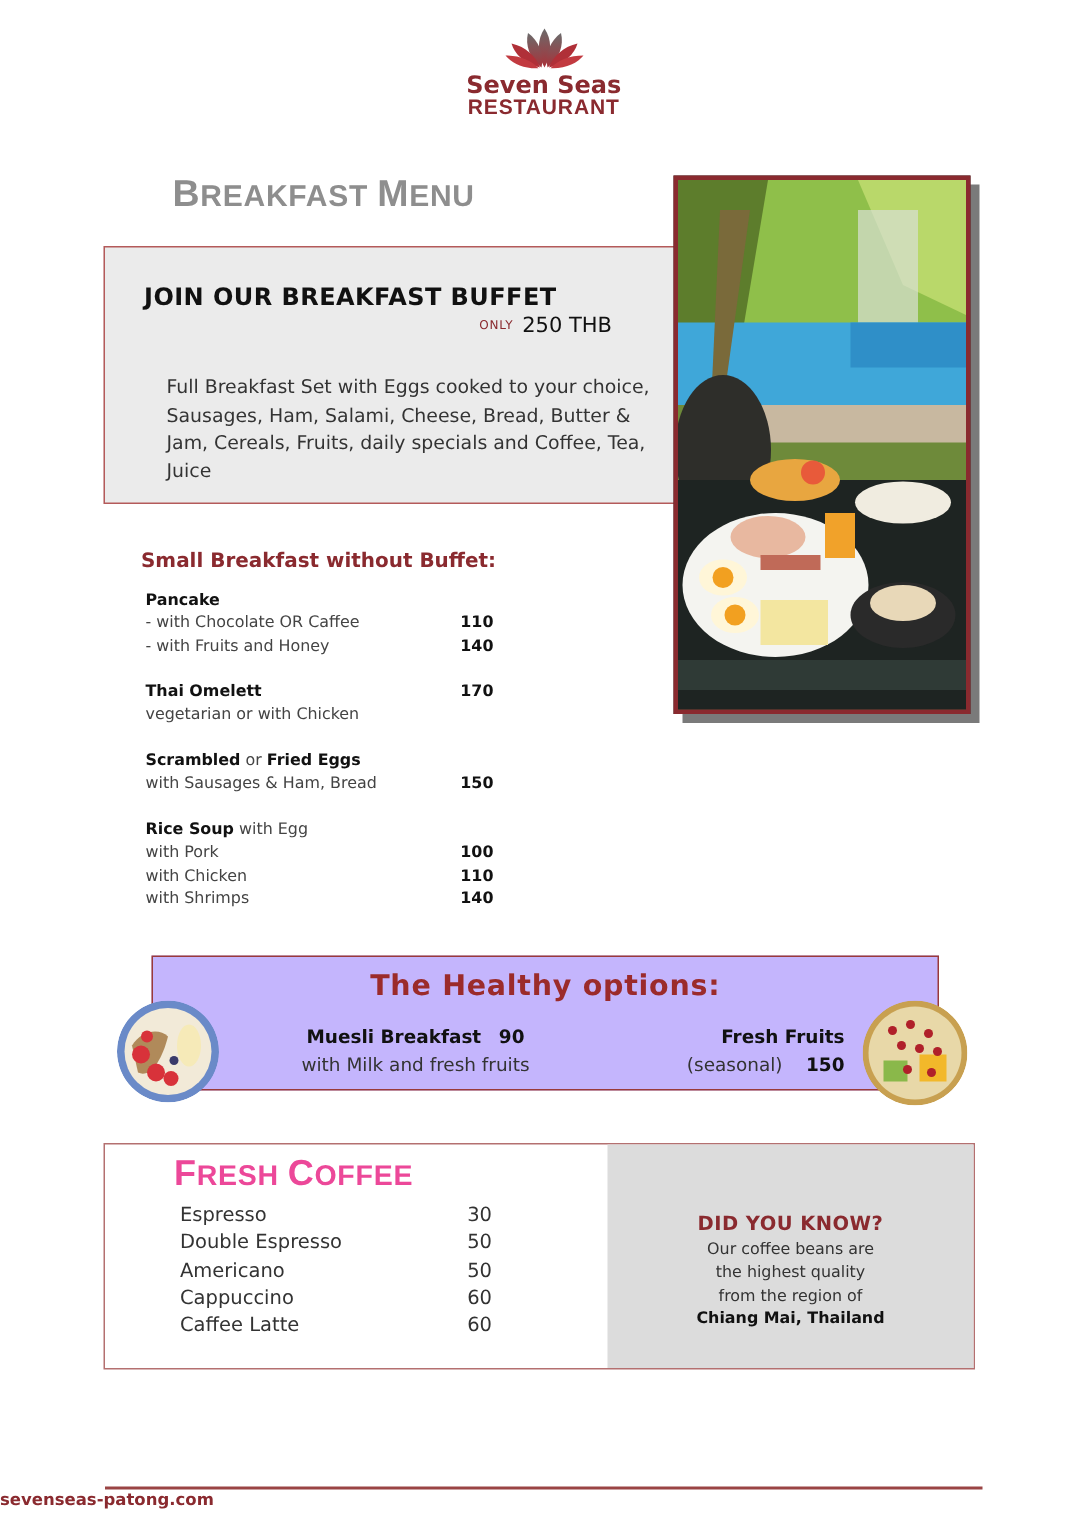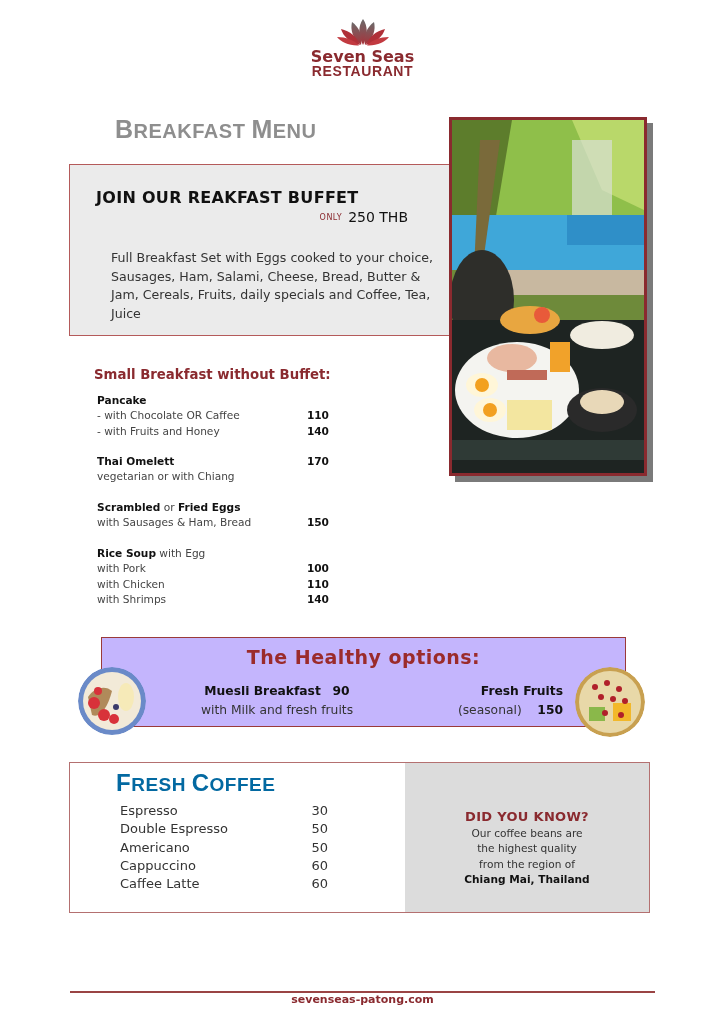--- a/index.html
+++ b/index.html
@@ -44,31 +44,31 @@
   .healthy { left: 101px; top: 637px; width: 525px; height: 90px; background: #c4b5fd; border: 1px solid #9a3a3a; box-sizing: border-box; }
   .healthy-title { position: absolute; left: 0; right: 0; top: 8px; text-align: center; font-family: "DejaVu Sans", sans-serif; font-weight: bold; font-size: 19px; color: #9b2b2b; letter-spacing: 0.5px; }
   .healthy-left { position: absolute; left: 90px; top: 44px; width: 170px; text-align: center; font-size: 12.3px; line-height: 19px; color: #333; }
   .healthy-right { position: absolute; right: 62px; top: 44px; text-align: right; font-size: 12.3px; line-height: 19px; color: #333; }
   .b { font-weight: bold; color: #111; }
   .bowl { border-radius: 50%; overflow: hidden; }
 
   
   .coffee { left: 69px; top: 762px; width: 581px; height: 151px; border: 1px solid #b47070; box-sizing: border-box; background: #fff; }
   .coffee-right { position: absolute; left: 335px; top: 0; right: 0; bottom: 0; background: #dcdcdc; }
-  .coffee-title { position: absolute; left: 46px; top: 6px; font-family: "Liberation Sans", sans-serif; font-weight: bold; color: #0369a1; font-size: 19px; letter-spacing: 0.5px; }
+  .coffee-title { position: absolute; left: 46px; top: 6px; font-family: "Liberation Sans", sans-serif; font-weight: bold; color: #ec4899; font-size: 19px; letter-spacing: 0.5px; }
   .coffee-title .cap { font-size: 24px; }
   .coffee-list { position: absolute; left: 50px; top: 39px; width: 208px; font-size: 13px; line-height: 18.3px; color: #333; }
   .coffee-list .menu-row .price { font-weight: normal; color: #333; }
   .dyk { position: absolute; left: 335px; right: 0; top: 46px; text-align: center; }
   .dyk-title { font-family: "DejaVu Sans", sans-serif; font-size: 13px; color: #8a2a2f; font-weight: bold; letter-spacing: 0.3px; }
   .dyk-body { font-size: 10.6px; line-height: 15.3px; color: #333; margin-top: 2px; }
 
   
   .footer-line { left: 70px; top: 991px; width: 585px; height: 2px; background: #9a4444; }
-  .footer-url { left: 0; width: 725px; top: 993px; text-align: center; font-size: 11px; color: #8a2a2f; font-weight: bold; }
+  .footer-url { left: 0; width: 725px; top: 993px; font-size: 11px; color: #8a2a2f; font-weight: bold; }
 </style>
 </head>
 <body>
 
 <div class="abs logo">
   <svg width="54" height="28" viewBox="0 0 54 28">
     <defs>
       <linearGradient id="pg" x1="0" y1="0" x2="0" y2="1">
         <stop offset="0" stop-color="#6b6b6b"></stop>
           <stop offset="1" stop-color="#a8323a"></stop>
@@ -85,21 +85,21 @@
   <div class="logo-name">Seven Seas</div>
   <div class="logo-sub">RESTAURANT</div>
 </div>
 
 <div class="abs page-title">
   <span class="cap">B</span><span>REAKFAST</span>
   <span class="cap">M</span><span>ENU</span>
 </div>
 
 <div class="abs buffet">
-  <div class="buffet-title">JOIN OUR REAKFAST BUFFET</div>
+  <div class="buffet-title">JOIN OUR BREAKFAST BUFFET</div>
   <div class="buffet-price">
     <span class="only">ONLY</span><span class="amt">250 THB</span>
   </div>
   <div class="buffet-desc">Full Breakfast Set with Eggs cooked to your choice, Sausages, Ham, Salami, Cheese, Bread, Butter &amp; Jam, Cereals, Fruits, daily specials and Coffee, Tea, Juice</div>
 </div>
 
 <div class="abs photo-shadow"></div>
 <div class="abs photo">
   <svg width="192" height="353" viewBox="0 0 192 353">
     <rect x="0" y="0" width="192" height="353" fill="#6e8a3a"></rect>
@@ -142,21 +142,21 @@
     <div class="menu-row">
       <span>- with Fruits and Honey</span>
       <span class="price">140</span>
     </div>
   </div>
   <div class="menu-group">
     <div class="menu-row">
       <span class="menu-head">Thai Omelett</span>
       <span class="price">170</span>
     </div>
-    <div>vegetarian or with Chiang</div>
+    <div>vegetarian or with Chicken</div>
   </div>
   <div class="menu-group">
     <div class="menu-head">
       <span>Scrambled</span><span class="normal"> or </span><span>Fried Eggs</span>
     </div>
     <div class="menu-row">
       <span>with Sausages &amp; Ham, Bread</span>
       <span class="price">150</span>
     </div>
   </div>

